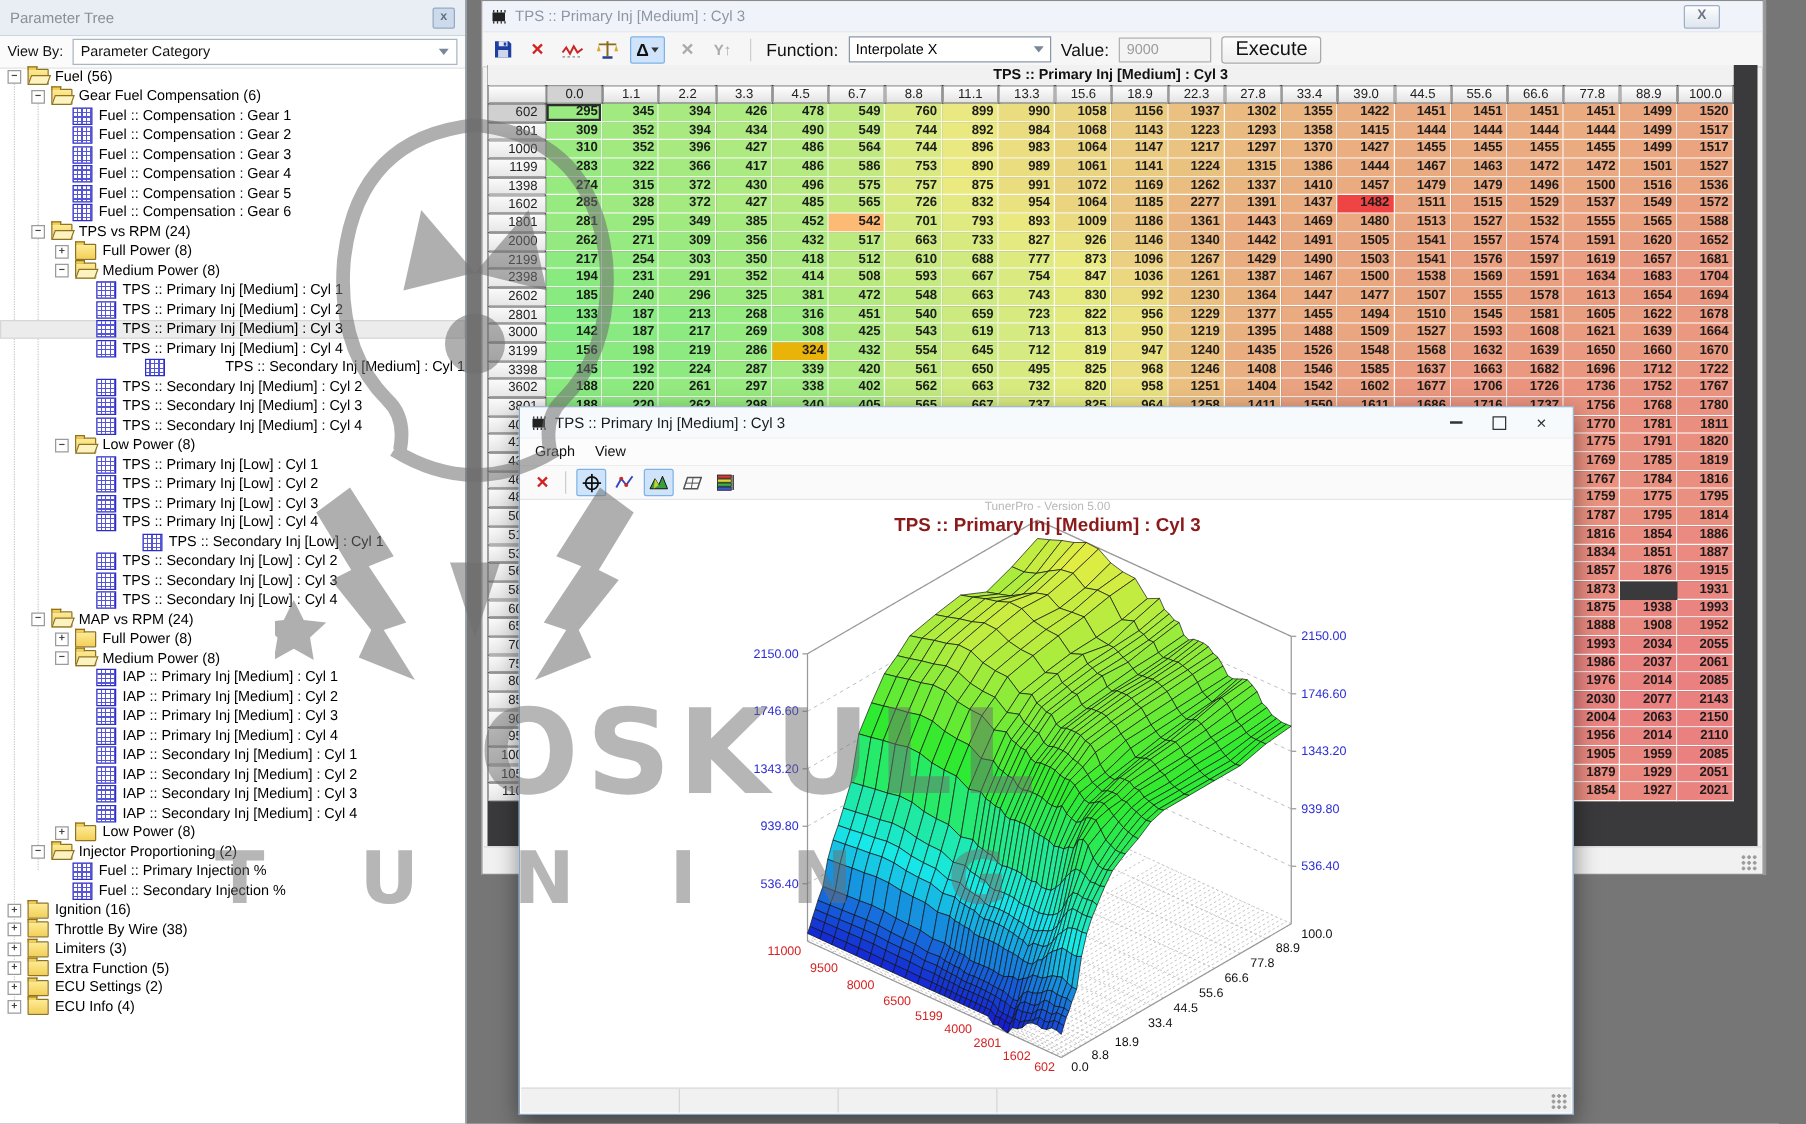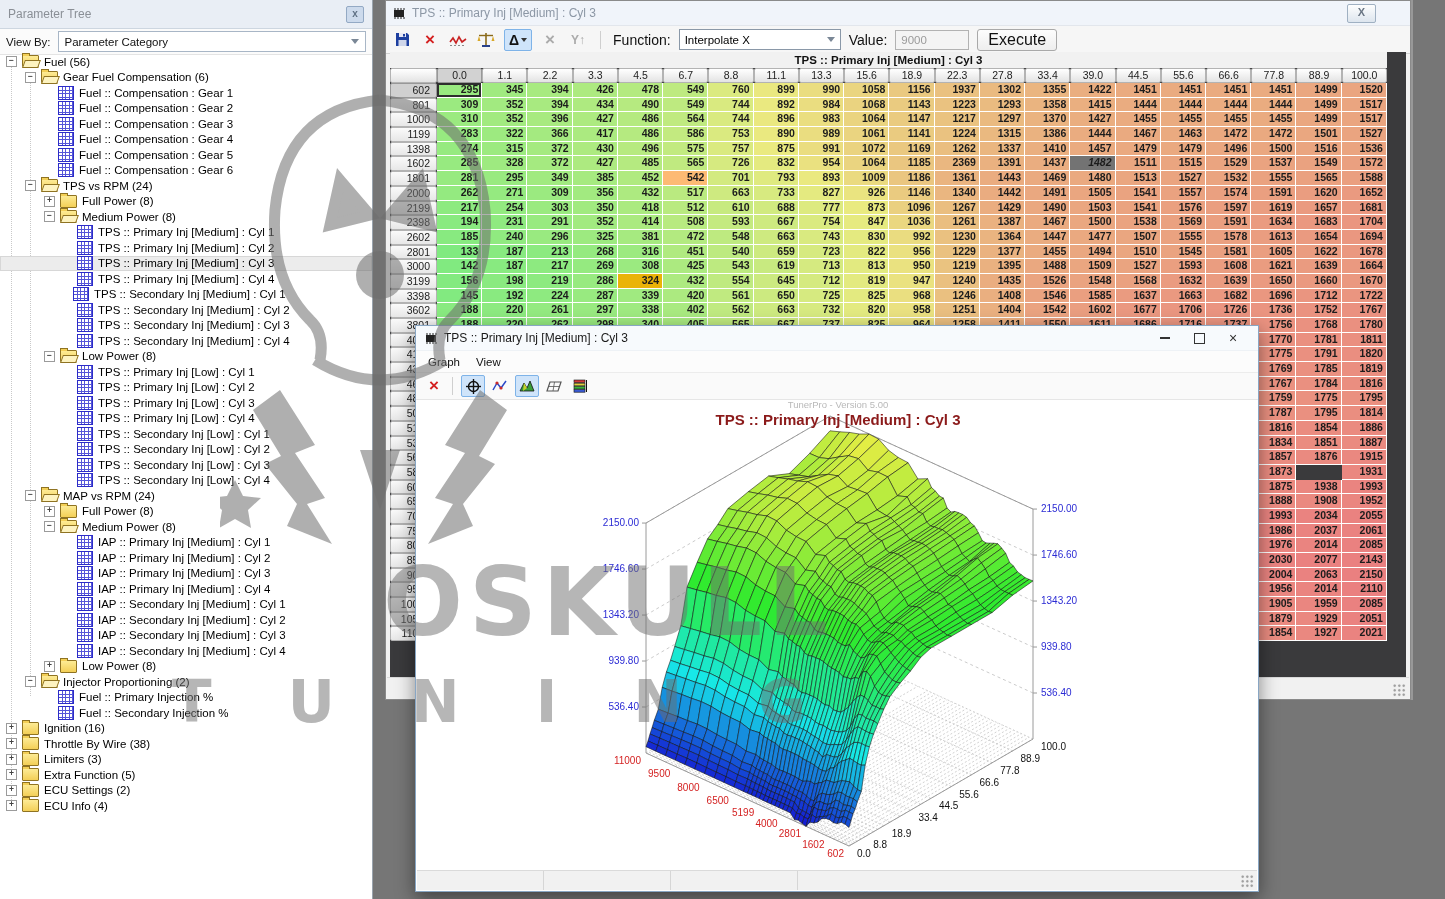--- a/index.html
+++ b/index.html
@@ -207,21 +207,21 @@
       <div class="titem sel" style="padding-left: 63px;">
         <span class="expspace"></span>
         <span class="ic-table"></span>
         <span>TPS :: Primary Inj [Medium] : Cyl 3</span>
       </div>
       <div class="titem" style="padding-left: 63px;">
         <span class="expspace"></span>
         <span class="ic-table"></span>
         <span>TPS :: Primary Inj [Medium] : Cyl 4</span>
       </div>
-      <div class="titem" style="padding-left: 59px;">
+      <div class="titem" style="padding-left: 59px; justify-content: space-between;">
         <span class="expspace"></span>
         <span class="ic-table"></span>
         <span>TPS :: Secondary Inj [Medium] : Cyl 1</span>
       </div>
       <div class="titem" style="padding-left: 63px;">
         <span class="expspace"></span>
         <span class="ic-table"></span>
         <span>TPS :: Secondary Inj [Medium] : Cyl 2</span>
       </div>
       <div class="titem" style="padding-left: 63px;">
@@ -252,21 +252,21 @@
       <div class="titem" style="padding-left: 63px;">
         <span class="expspace"></span>
         <span class="ic-table"></span>
         <span>TPS :: Primary Inj [Low] : Cyl 3</span>
       </div>
       <div class="titem" style="padding-left: 63px;">
         <span class="expspace"></span>
         <span class="ic-table"></span>
         <span>TPS :: Primary Inj [Low] : Cyl 4</span>
       </div>
-      <div class="titem" style="padding-left: 63px;">
+      <div class="titem" style="padding-left: 100px;">
         <span class="expspace"></span>
         <span class="ic-table"></span>
         <span>TPS :: Secondary Inj [Low] : Cyl 1</span>
       </div>
       <div class="titem" style="padding-left: 63px;">
         <span class="expspace"></span>
         <span class="ic-table"></span>
         <span>TPS :: Secondary Inj [Low] : Cyl 2</span>
       </div>
       <div class="titem" style="padding-left: 63px;">
@@ -599,24 +599,24 @@
           <div class="dc" style="background: rgb(158, 234, 128);">328</div>
           <div class="dc" style="background: rgb(165, 234, 128);">372</div>
           <div class="dc" style="background: rgb(173, 234, 128);">427</div>
           <div class="dc" style="background: rgb(181, 234, 128);">485</div>
           <div class="dc" style="background: rgb(192, 234, 128);">565</div>
           <div class="dc" style="background: rgb(214, 234, 128);">726</div>
           <div class="dc" style="background: rgb(228, 234, 128);">832</div>
           <div class="dc" style="background: rgb(234, 225, 128);">954</div>
           <div class="dc" style="background: rgb(234, 212, 128);">1064</div>
           <div class="dc" style="background: rgb(234, 198, 128);">1185</div>
-          <div class="dc" style="background: rgb(234, 183, 128);">2369</div>
+          <div class="dc" style="background: rgb(234, 183, 128);">2277</div>
           <div class="dc" style="background: rgb(234, 177, 128);">1391</div>
           <div class="dc" style="background: rgb(234, 173, 128);">1437</div>
-          <div class="dc" style="background: #737373; font-style: italic;">1482</div>
+          <div class="dc" style="background: #ef4444;">1482</div>
           <div class="dc" style="background: rgb(234, 166, 128);">1511</div>
           <div class="dc" style="background: rgb(234, 165, 128);">1515</div>
           <div class="dc" style="background: rgb(234, 164, 128);">1529</div>
           <div class="dc" style="background: rgb(234, 163, 128);">1537</div>
           <div class="dc" style="background: rgb(234, 162, 128);">1549</div>
           <div class="dc" style="background: rgb(234, 160, 128);">1572</div>
         </div>
         <div class="g-row">
           <div class="rhcell">1801</div>
           <div class="dc" style="background: rgb(151, 234, 128);">281</div>
@@ -812,21 +812,21 @@
         <div class="g-row">
           <div class="rhcell">3398</div>
           <div class="dc" style="background: rgb(130, 234, 128);">145</div>
           <div class="dc" style="background: rgb(137, 234, 128);">192</div>
           <div class="dc" style="background: rgb(142, 234, 128);">224</div>
           <div class="dc" style="background: rgb(152, 234, 128);">287</div>
           <div class="dc" style="background: rgb(160, 234, 128);">339</div>
           <div class="dc" style="background: rgb(172, 234, 128);">420</div>
           <div class="dc" style="background: rgb(192, 234, 128);">561</div>
           <div class="dc" style="background: rgb(204, 234, 128);">650</div>
-          <div class="dc" style="background: rgb(214, 234, 128);">725</div>
+          <div class="dc" style="background: rgb(214, 234, 128);">495</div>
           <div class="dc" style="background: rgb(227, 234, 128);">825</div>
           <div class="dc" style="background: rgb(234, 223, 128);">968</div>
           <div class="dc" style="background: rgb(234, 192, 128);">1246</div>
           <div class="dc" style="background: rgb(234, 175, 128);">1408</div>
           <div class="dc" style="background: rgb(234, 163, 128);">1546</div>
           <div class="dc" style="background: rgb(234, 159, 128);">1585</div>
           <div class="dc" style="background: rgb(234, 155, 128);">1637</div>
           <div class="dc" style="background: rgb(234, 153, 128);">1663</div>
           <div class="dc" style="background: rgb(234, 152, 128);">1682</div>
           <div class="dc" style="background: rgb(234, 151, 128);">1696</div>

